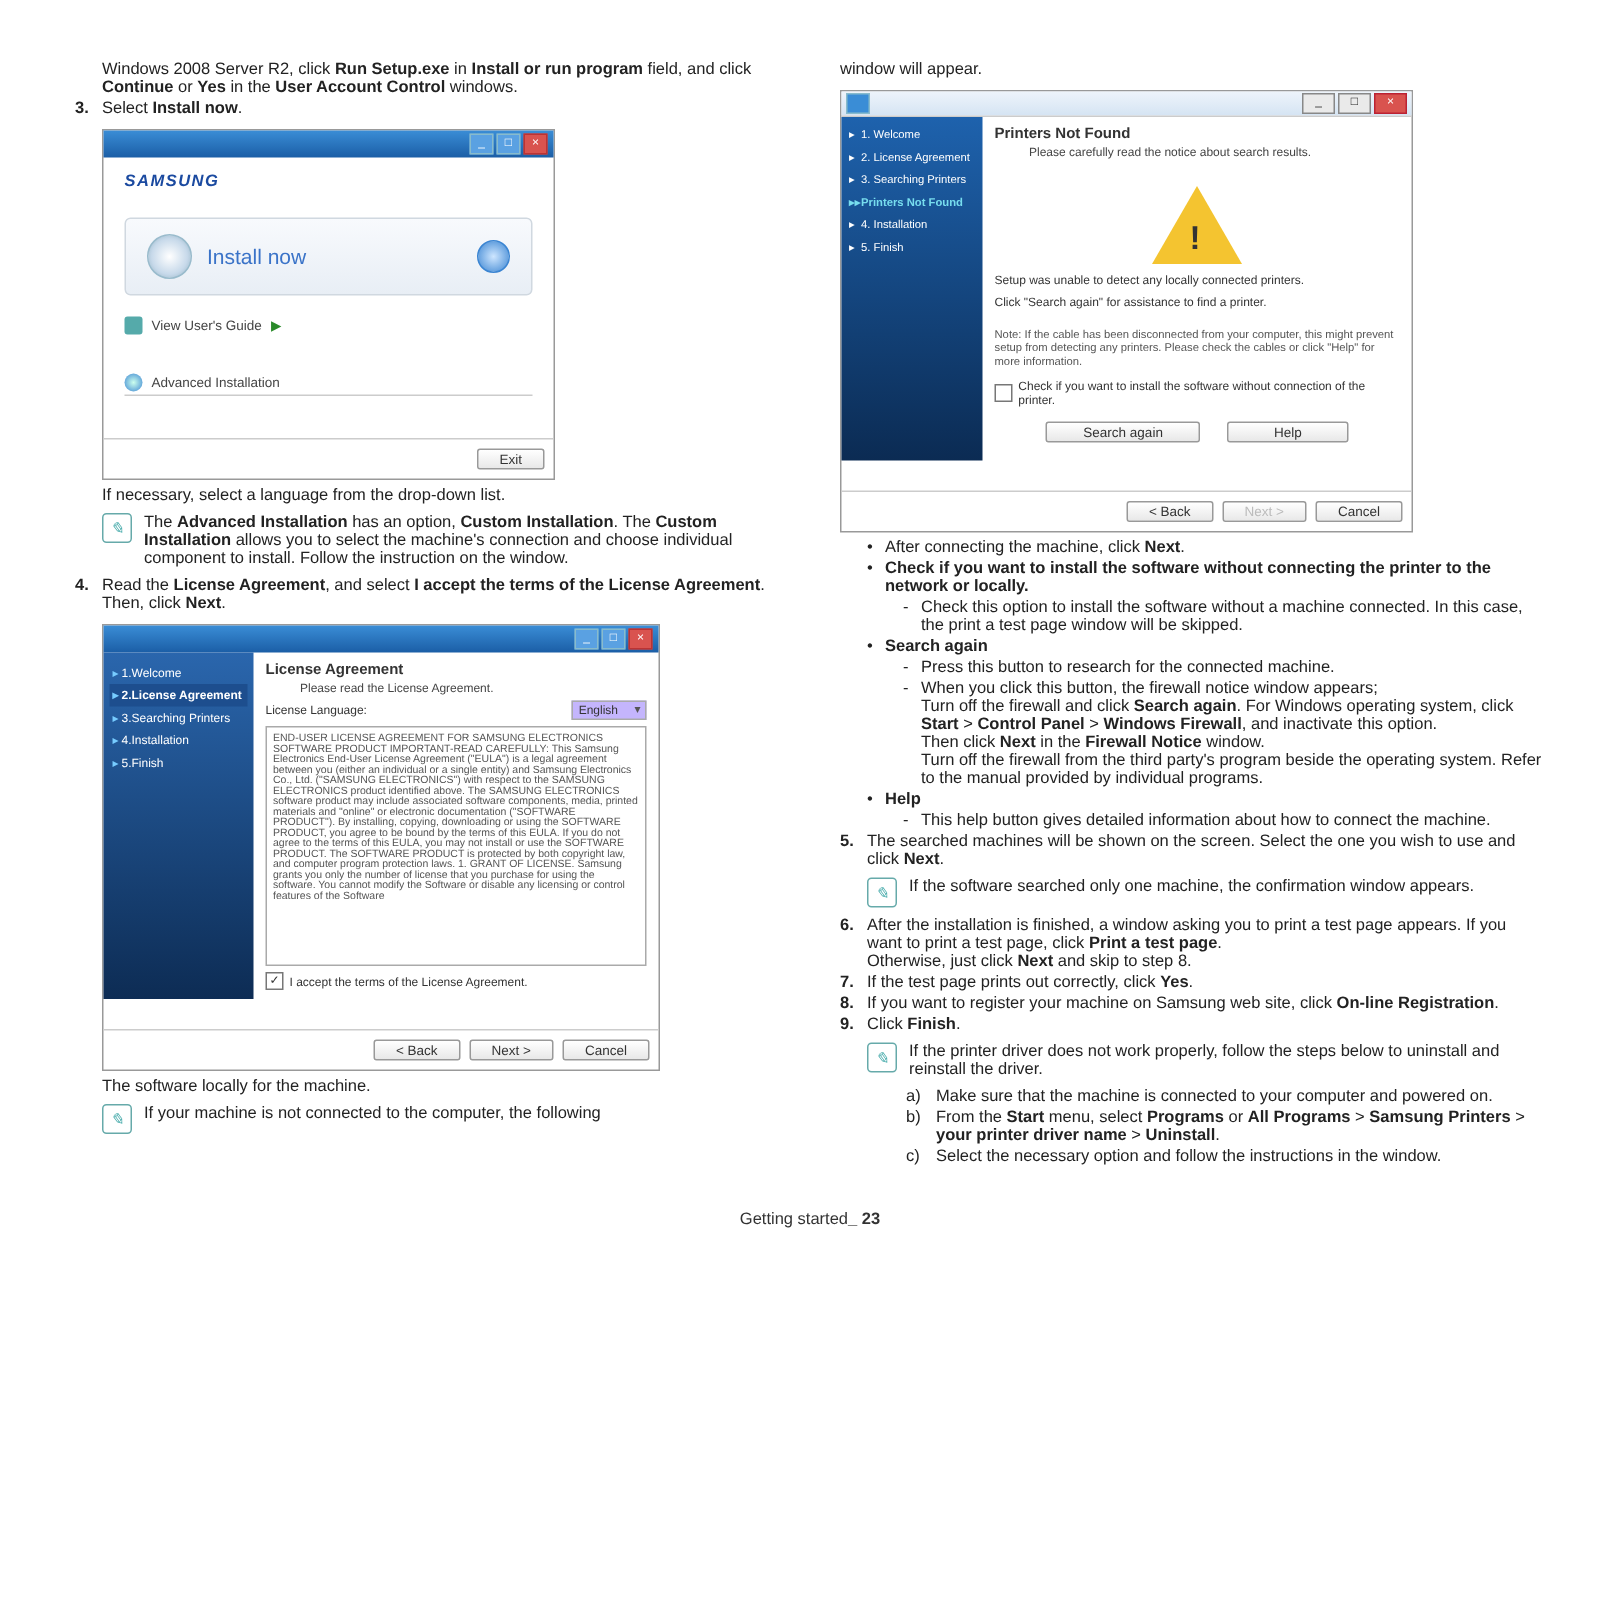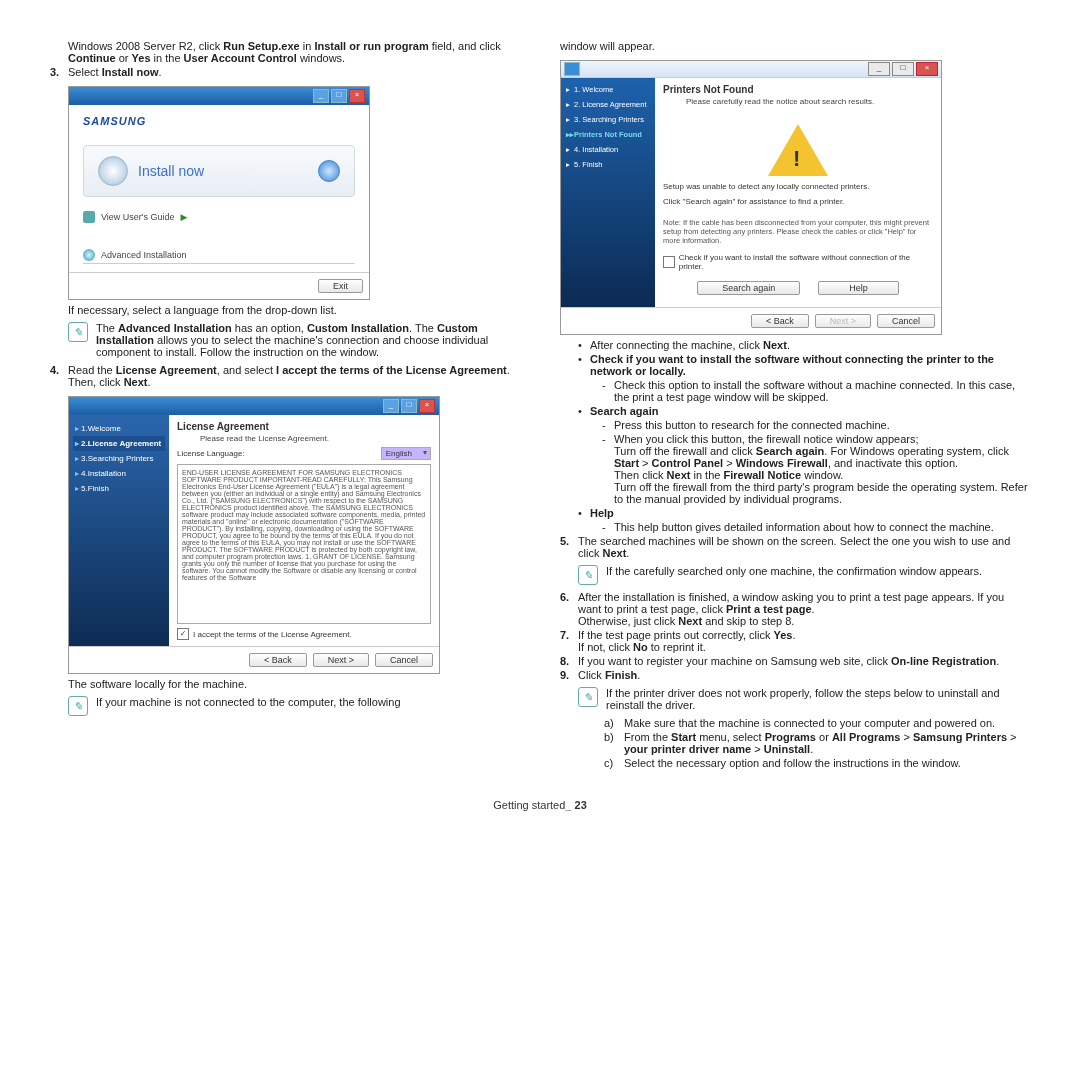--- a/index.html
+++ b/index.html
@@ -81,21 +81,21 @@
   .tiny-icon.blue { background: radial-gradient(#cfe,#3b85d2); border-radius:50%;}
   .divider-line { border-top:1px solid #ccc; margin-top:2px; }
   .btn {
     background: linear-gradient(#fff,#e8e8e8);
     border: 1px solid #999;
     padding: 1px 14px;
     font-size: 9px;
     color:#333;
     border-radius:2px;
   }
-  .btn-row { display:flex; justify-content:flex-end; gap:6px; padding:6px; border-top:1px solid #ccc;}
+  .btn-row { display:flex; justify-content:flex-end; gap:6px; padding:6px; border-top:1px solid #ccc;margin-top:20px;}
   .installer-shot { display:flex; }
   .sidebar {
     width: 92px; background: linear-gradient(#2a66ad,#0d2c54);
     color:#fff; padding:6px 4px; font-size:8px;
   }
   .sidebar .step { padding:3px 2px; }
   .sidebar .step.active { background:#1d4e8e; font-weight:bold; }
   .sidebar .step .arrow { color:#7cf; margin-right:2px;}
   .right-pane { flex:1; padding:6px 8px; color:#333; }
   .pane-title { font-weight:bold; font-size:10px; margin-bottom:2px;}
@@ -372,36 +372,35 @@
         </div>
       </div>
     </div>
 
     <div class="ol-item">
       <div class="ol-num">5.</div>
       <div class="ol-body"><span>The searched machines will be shown on the screen. Select the one you wish to use and click </span><b>Next</b><span>.</span></div>
     </div>
     <div class="note-row" style="margin-left:18px;">
       <div class="note-icon">✎</div>
-      <div>If the carefully searched only one machine, the confirmation window appears.</div>
+      <div>If the software searched only one machine, the confirmation window appears.</div>
     </div>
 
     <div class="ol-item">
       <div class="ol-num">6.</div>
       <div class="ol-body">
         <div><span>After the installation is finished, a window asking you to print a test page appears. If you want to print a test page, click </span><b>Print a test page</b><span>.</span></div>
         <div><span>Otherwise, just click </span><b>Next</b><span> and skip to step 8.</span></div>
       </div>
     </div>
 
     <div class="ol-item">
       <div class="ol-num">7.</div>
       <div class="ol-body">
         <div><span>If the test page prints out correctly, click </span><b>Yes</b><span>.</span></div>
-        <div><span>If not, click </span><b>No</b><span> to reprint it.</span></div>
       </div>
     </div>
 
     <div class="ol-item">
       <div class="ol-num">8.</div>
       <div class="ol-body"><span>If you want to register your machine on Samsung web site, click </span><b>On-line Registration</b><span>.</span></div>
     </div>
 
     <div class="ol-item">
       <div class="ol-num">9.</div>

